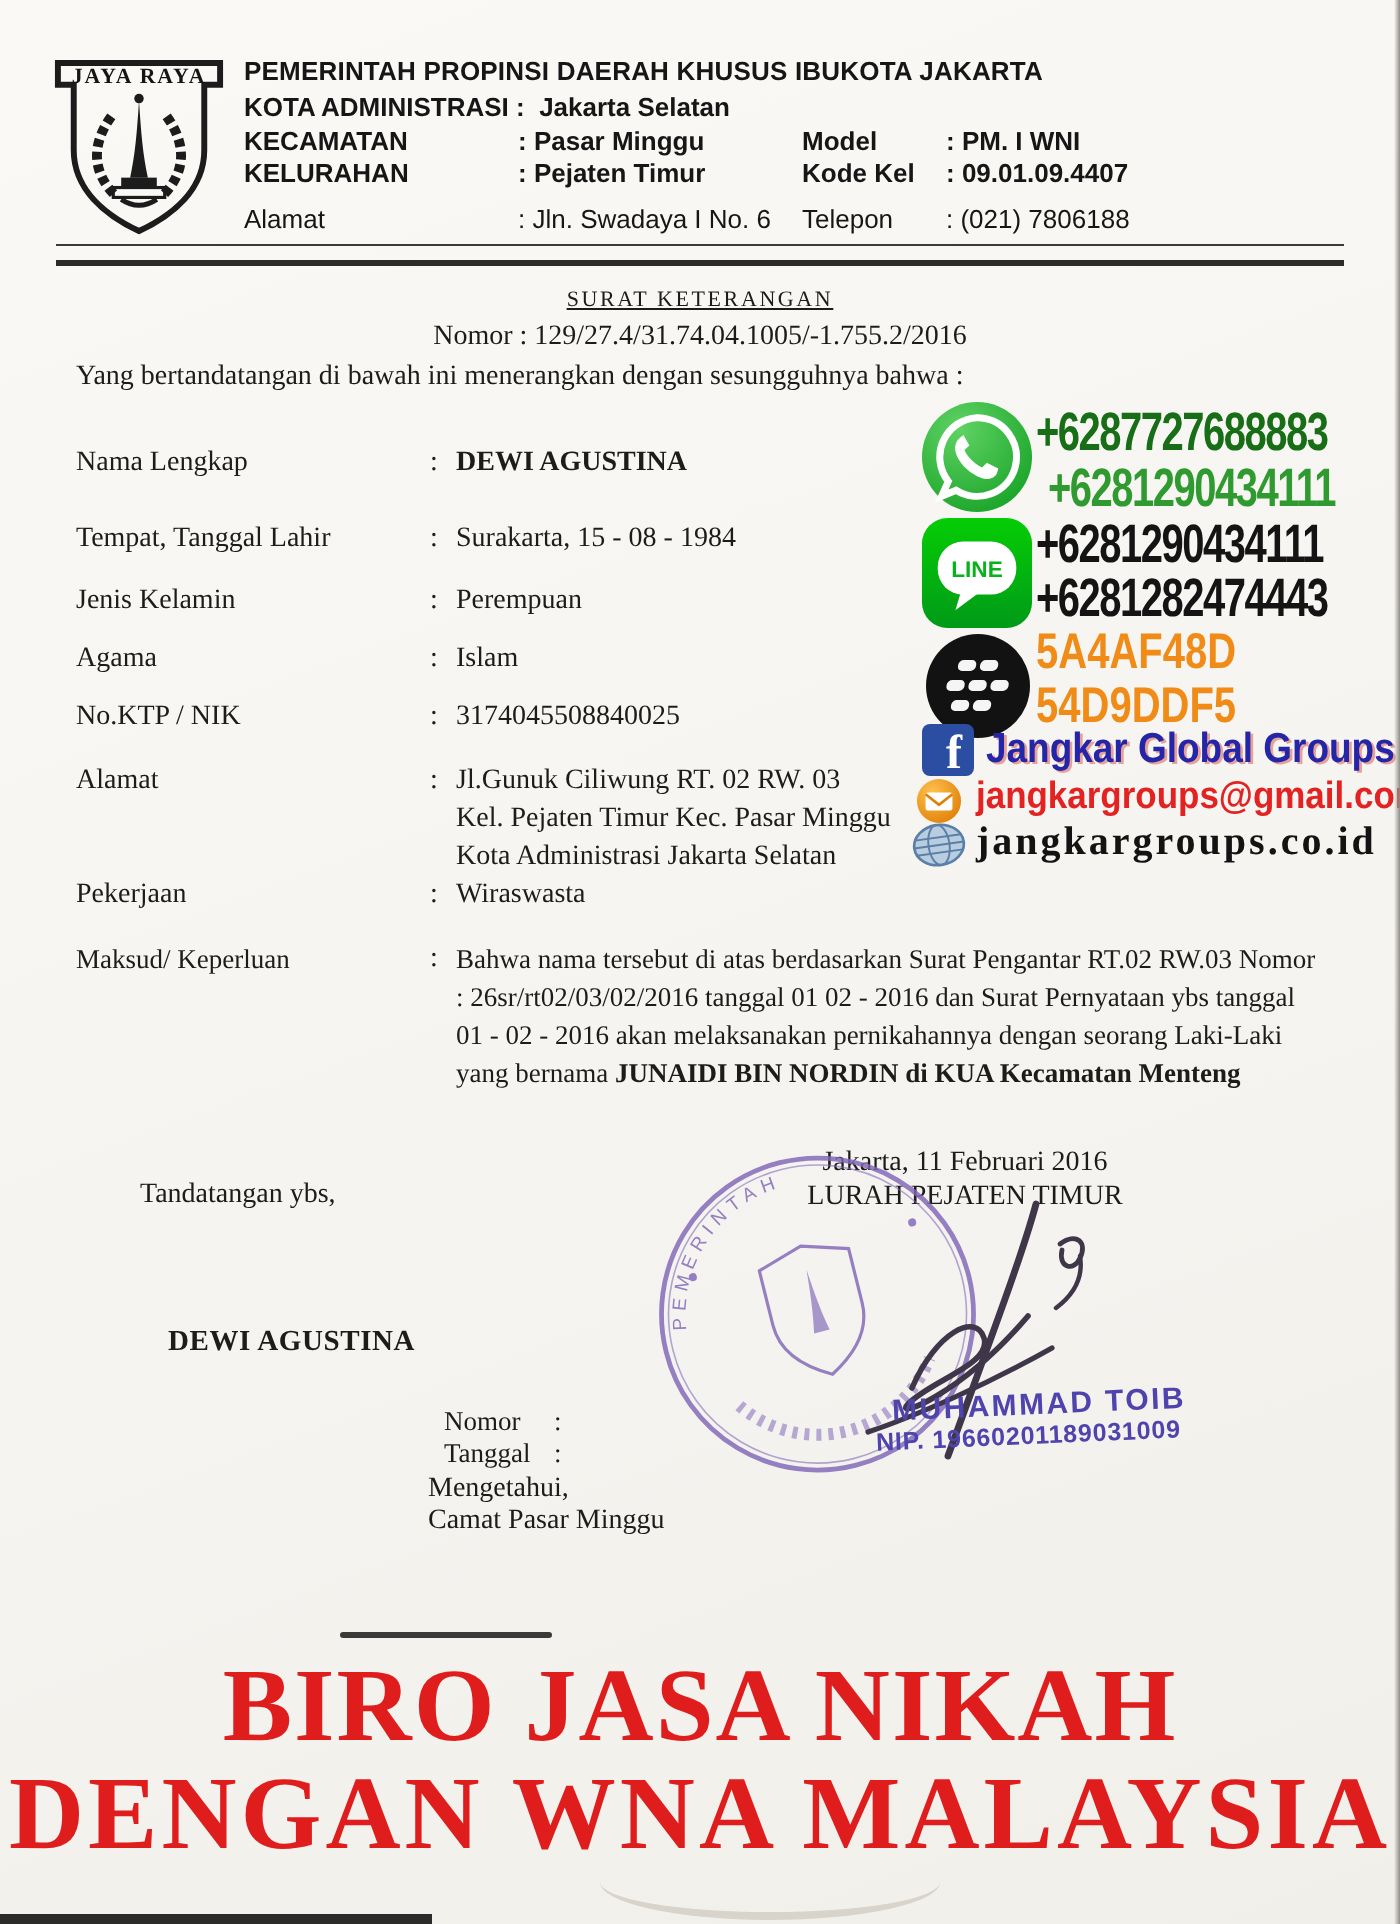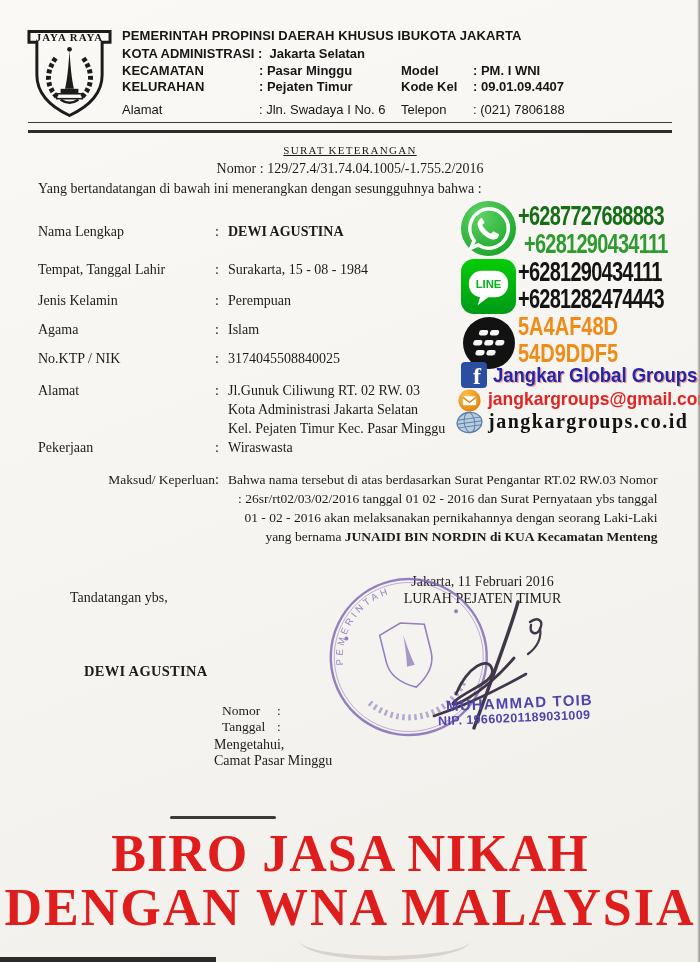--- a/index.html
+++ b/index.html
@@ -25,21 +25,21 @@
   .intro{position:absolute;top:181px;left:38px;font-size:14px;}
   
   .fields{position:absolute;top:222px;left:38px;right:28px;font-size:14px;line-height:19px;}
   .frow{display:flex;}
   .flabel{width:177px;flex:none;}
   .fcolon{width:13px;flex:none;}
   .fval{white-space:nowrap;}
   .b{font-weight:700;}
   .mb19{margin-bottom:19px}.mb12{margin-bottom:12px}.mb10{margin-bottom:10px}
   .mb13{margin-bottom:13px}.mb0{margin-bottom:0}
-  .maksud .fval,.maksud .flabel{font-size:13.5px;text-align:right;}
+  .maksud .fval,.maksud .flabel{font-size:13.5px;}
   .closing{position:absolute;top:556px;left:38px;font-size:14px;}
   
   .sig-right{position:absolute;top:573px;left:360px;width:245px;text-align:center;
              font-size:14px;line-height:17px;}
   .sig-left{position:absolute;top:590px;left:70px;font-size:14px;}
   .name-left{position:absolute;top:663px;left:84px;font-size:14.5px;font-weight:700;letter-spacing:.3px;}
   .stamp{position:absolute;top:572px;left:320px;width:178px;height:172px;transform:rotate(-14deg);opacity:.82;}
   .signat{position:absolute;top:596px;left:398px;width:168px;height:140px;}
   .off-name{position:absolute;top:694px;left:446px;font-family:"Liberation Sans",sans-serif;
             font-weight:700;font-size:15px;letter-spacing:1.2px;color:#4f43ad;transform:rotate(-2.5deg);}
@@ -155,22 +155,22 @@
     <div class="frow mb13">
       <span class="flabel">No.KTP / NIK</span>
       <span class="fcolon">:</span>
       <span class="fval">3174045508840025</span>
     </div>
     <div class="frow mb0">
       <span class="flabel">Alamat</span>
       <span class="fcolon">:</span>
       <span class="fval">
         <span style="display:block">Jl.Gunuk Ciliwung RT. 02 RW. 03</span>
+        <span style="display:block">Kel. Pejaten Timur Kec. Pasar Minggu</span>
         <span style="display:block">Kota Administrasi Jakarta Selatan</span>
-        <span style="display:block">Kel. Pejaten Timur Kec. Pasar Minggu</span>
       </span>
     </div>
     <div class="frow mb13">
       <span class="flabel">Pekerjaan</span>
       <span class="fcolon">:</span>
       <span class="fval">Wiraswasta</span>
     </div>
     <div class="frow maksud">
       <span class="flabel">Maksud/ Keperluan</span>
       <span class="fcolon">:</span>

